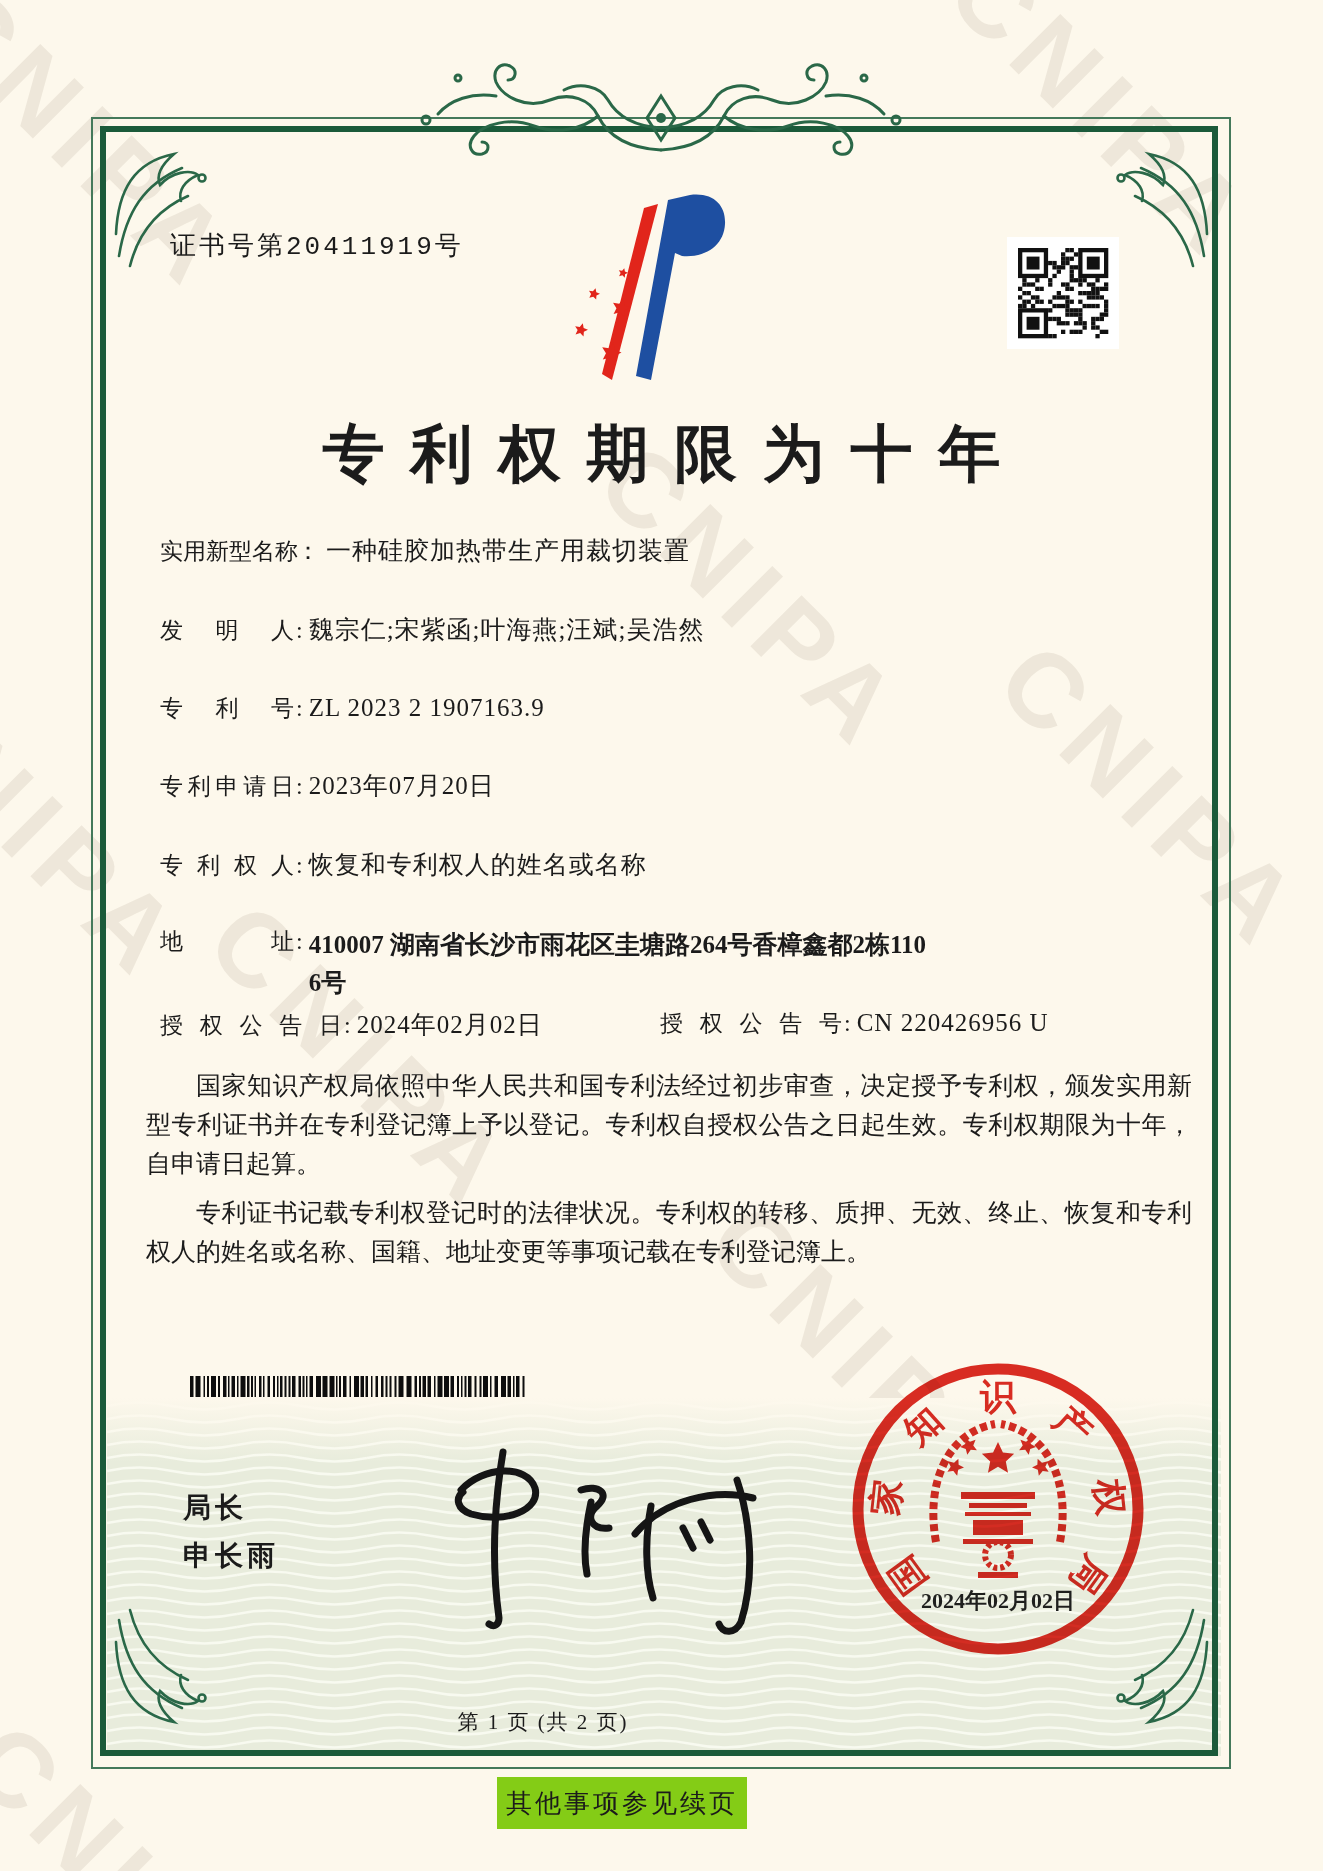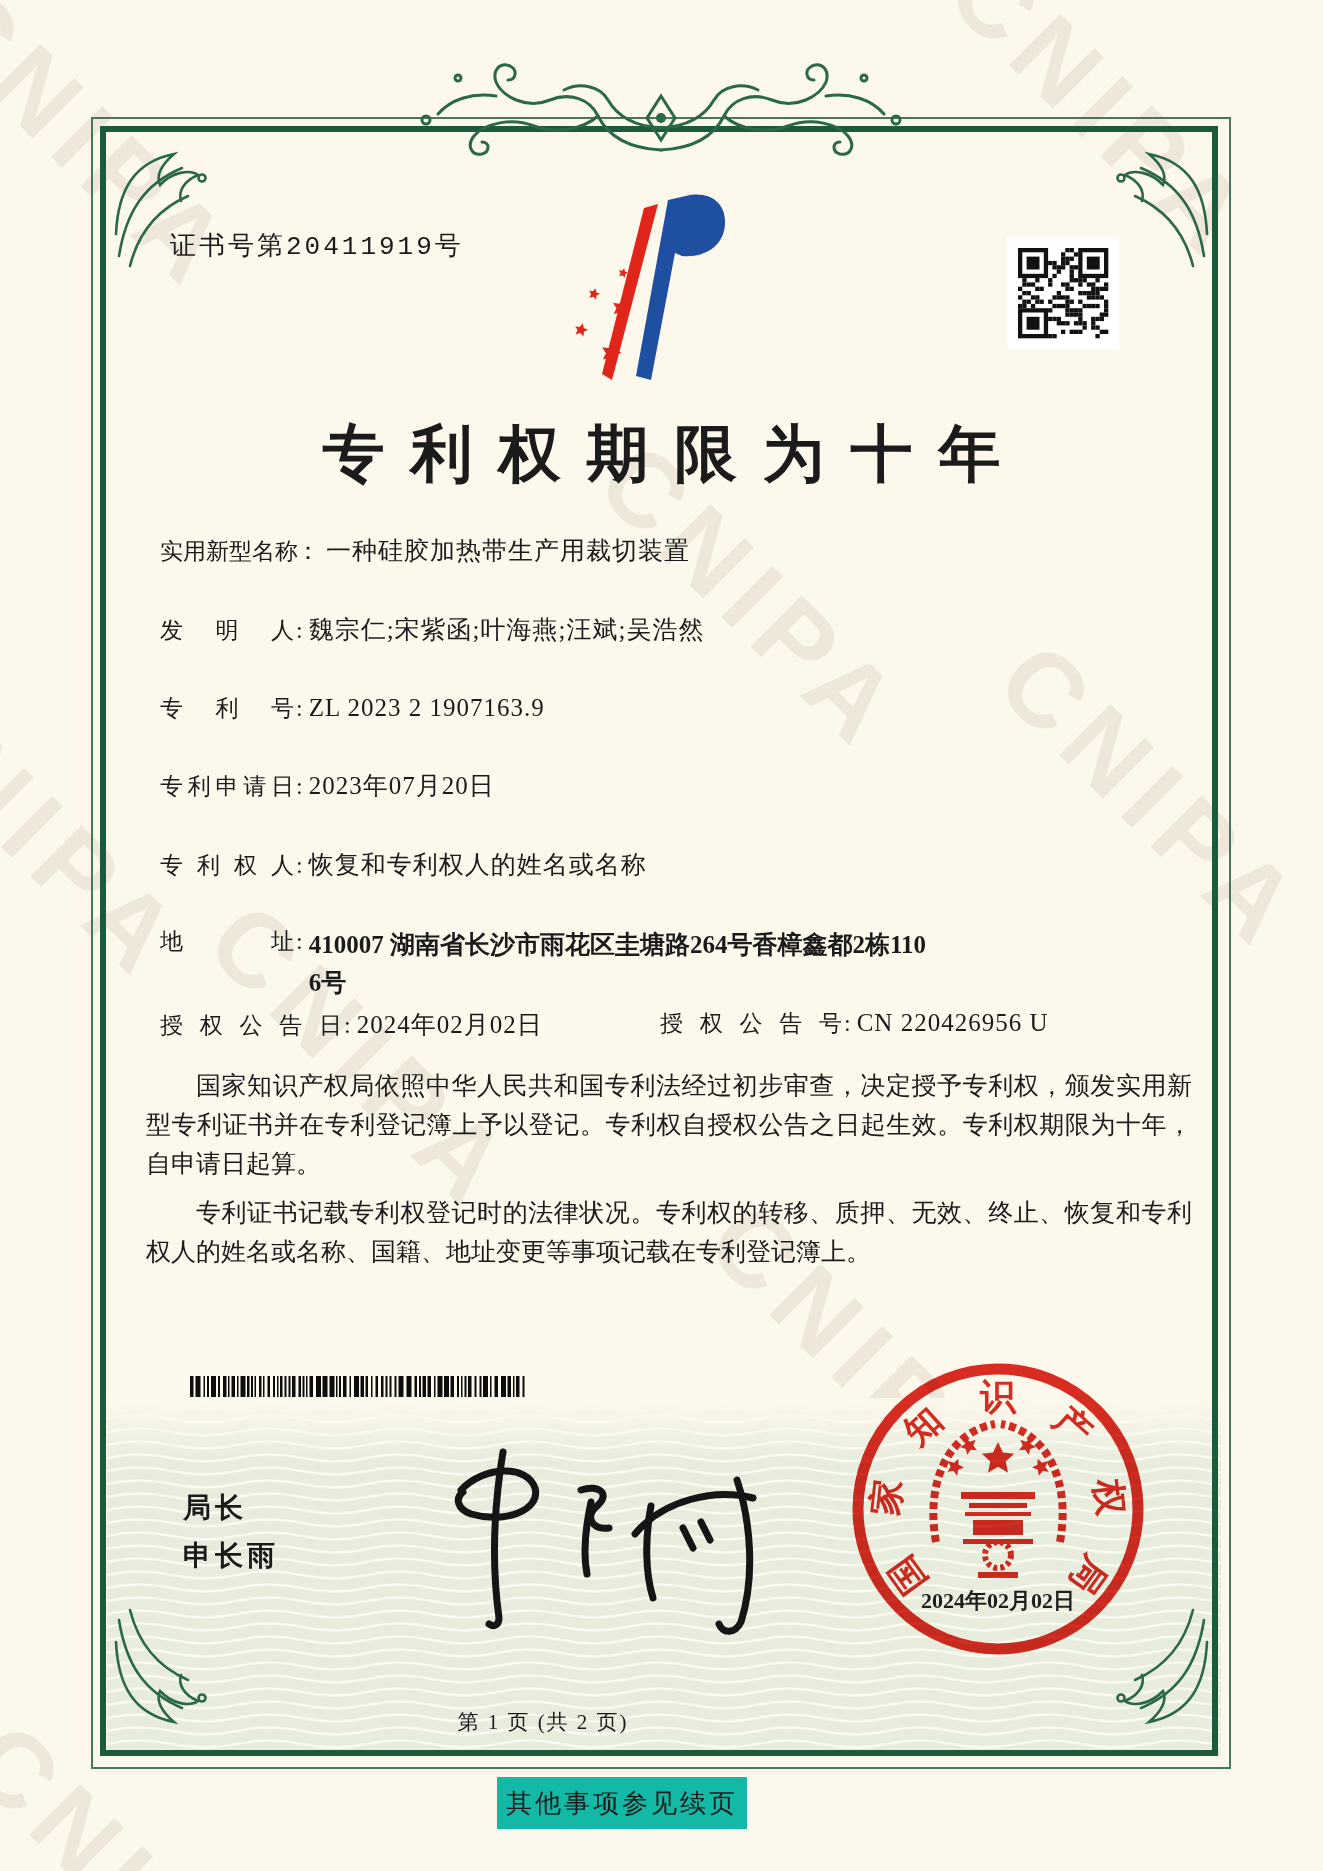--- a/index.html
+++ b/index.html
@@ -35,21 +35,21 @@
   
   .waves{position:absolute;left:107px;top:1398px;}
   .barcode{position:absolute;left:190px;top:1376px;}
   .signer-title{position:absolute;left:183px;top:1489px;font-family:"Liberation Sans","DejaVu Sans",sans-serif;
                 font-weight:700;font-size:28px;letter-spacing:4px;}
   .signer-name{position:absolute;left:183px;top:1537px;font-family:"Liberation Sans","DejaVu Sans",sans-serif;
                font-weight:700;font-size:28px;letter-spacing:4px;}
   .signature{position:absolute;left:385px;top:1438px;}
   .seal{position:absolute;left:845px;top:1356px;mix-blend-mode:multiply;}
   .page-info{position:absolute;left:0;top:1708px;width:1086px;text-align:center;font-size:21px;letter-spacing:2px;}
-  .cont{position:absolute;left:497px;top:1777px;width:250px;height:52px;background:#14b8a6;
+  .cont{position:absolute;left:497px;top:1777px;width:250px;height:52px;background:#84cc16;
         display:flex;align-items:center;justify-content:center;font-size:26px;letter-spacing:3px;}
 </style>
 </head>
 <body>
 
 <div class="page">
 
   <span class="wm" style="left:-10px;top:-40px">CNIPA</span>
   <span class="wm" style="left:1010px;top:-70px">CNIPA</span>
   <span class="wm" style="left:660px;top:420px">CNIPA</span>

